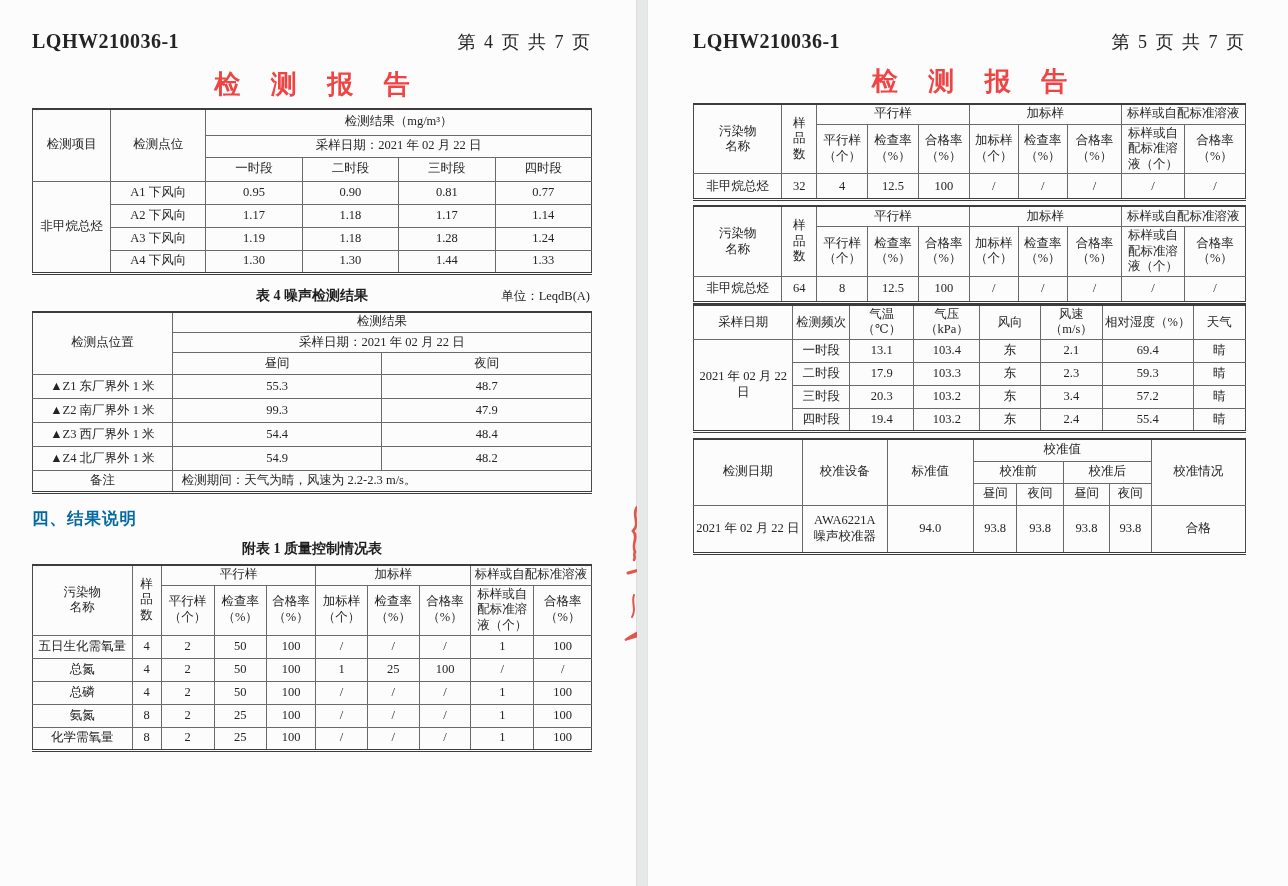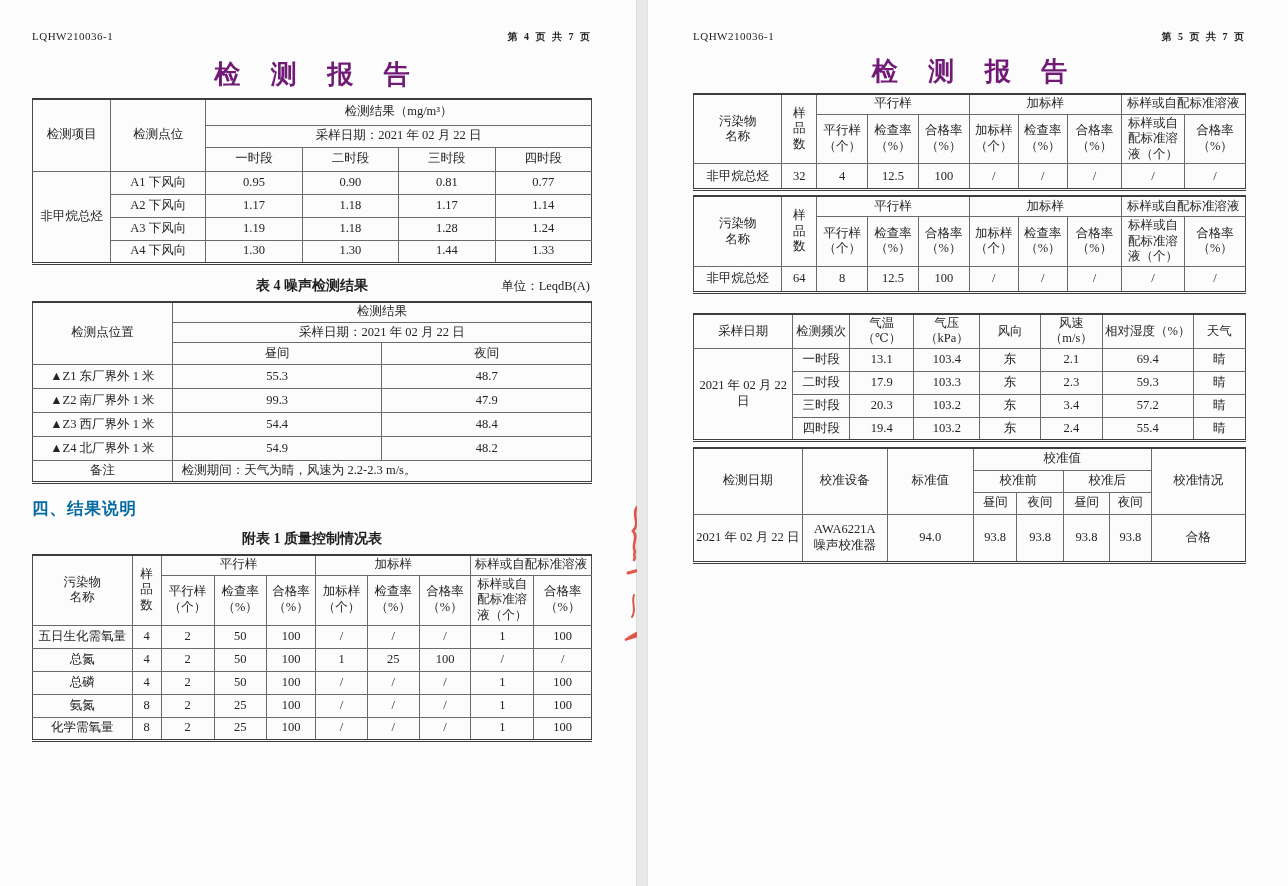--- a/index.html
+++ b/index.html
@@ -12,24 +12,24 @@
   }
   .page { position:absolute; top:0; height:886px; background:#fcfcfc; }
   .page-left  { left:0;   width:637px; box-shadow:inset -1px 0 0 #dcdede; }
   .page-right { left:647px; width:641px; box-shadow:inset 1px 0 0 #e2e4e4; }
   .divider { position:absolute; top:0; left:637px; width:10px; height:886px; background:#e7e9e9; }
 
   .content-l { padding:30px 45px 0 32px; }
   .content-r { padding:30px 42px 0 46px; }
 
   .header-line { display:flex; justify-content:space-between; align-items:baseline; }
-  .report-no { font-size:11px; letter-spacing:0.5px; }
-  .page-indicator { font-size:10px; letter-spacing:2px;font-weight:bold; }
-
-  .doc-title { text-align:center; font-size:26px; font-weight:bold; letter-spacing:12px; text-indent:12px; margin-top:13px; color:#701a75; }
+  .report-no { font-size:20px; letter-spacing:0.5px;font-weight:bold; }
+  .page-indicator { font-size:18px; letter-spacing:2px; }
+
+  .doc-title { text-align:center; font-size:26px; font-weight:bold; letter-spacing:12px; text-indent:12px; margin-top:13px; color:#ef4444; }
 
   .cap-row { position:relative; text-align:center; margin-top:11px; }
   .cap { font-size:14px; font-weight:bold; color:#1d1d1d; }
   .unit { position:absolute; right:2px; bottom:0; font-size:12.5px; font-weight:normal; }
 
   .sec-heading { font-size:16.5px; font-weight:bold; margin-top:14px; color:#0369a1; letter-spacing:1px; }
 
   table.doc { width:100%; border-collapse:collapse; table-layout:fixed; margin-top:6px;
               border-top:2px solid #3d3d3d; border-bottom:3px double #3d3d3d; }
   table.doc td { border:1px solid #6a6a6a; text-align:center; vertical-align:middle;
@@ -408,21 +408,21 @@
         <td>/</td>
         <td>/</td>
         <td>/</td>
         <td>/</td>
         <td>/</td>
       </tr>
     </tbody>
       </table>
 
 
-    <table class="doc" style="margin-top:19px;border-radius:13px;">
+    <table class="doc" style="margin-top:0;border-radius:13px;">
       <colgroup>
           <col style="width:18%">
           <col style="width:10.3%">
           <col style="width:11.6%">
           <col style="width:12%">
           <col style="width:10.9%">
           <col style="width:11.3%">
           <col style="width:16.4%">
           <col style="width:9.5%">
         </colgroup>

